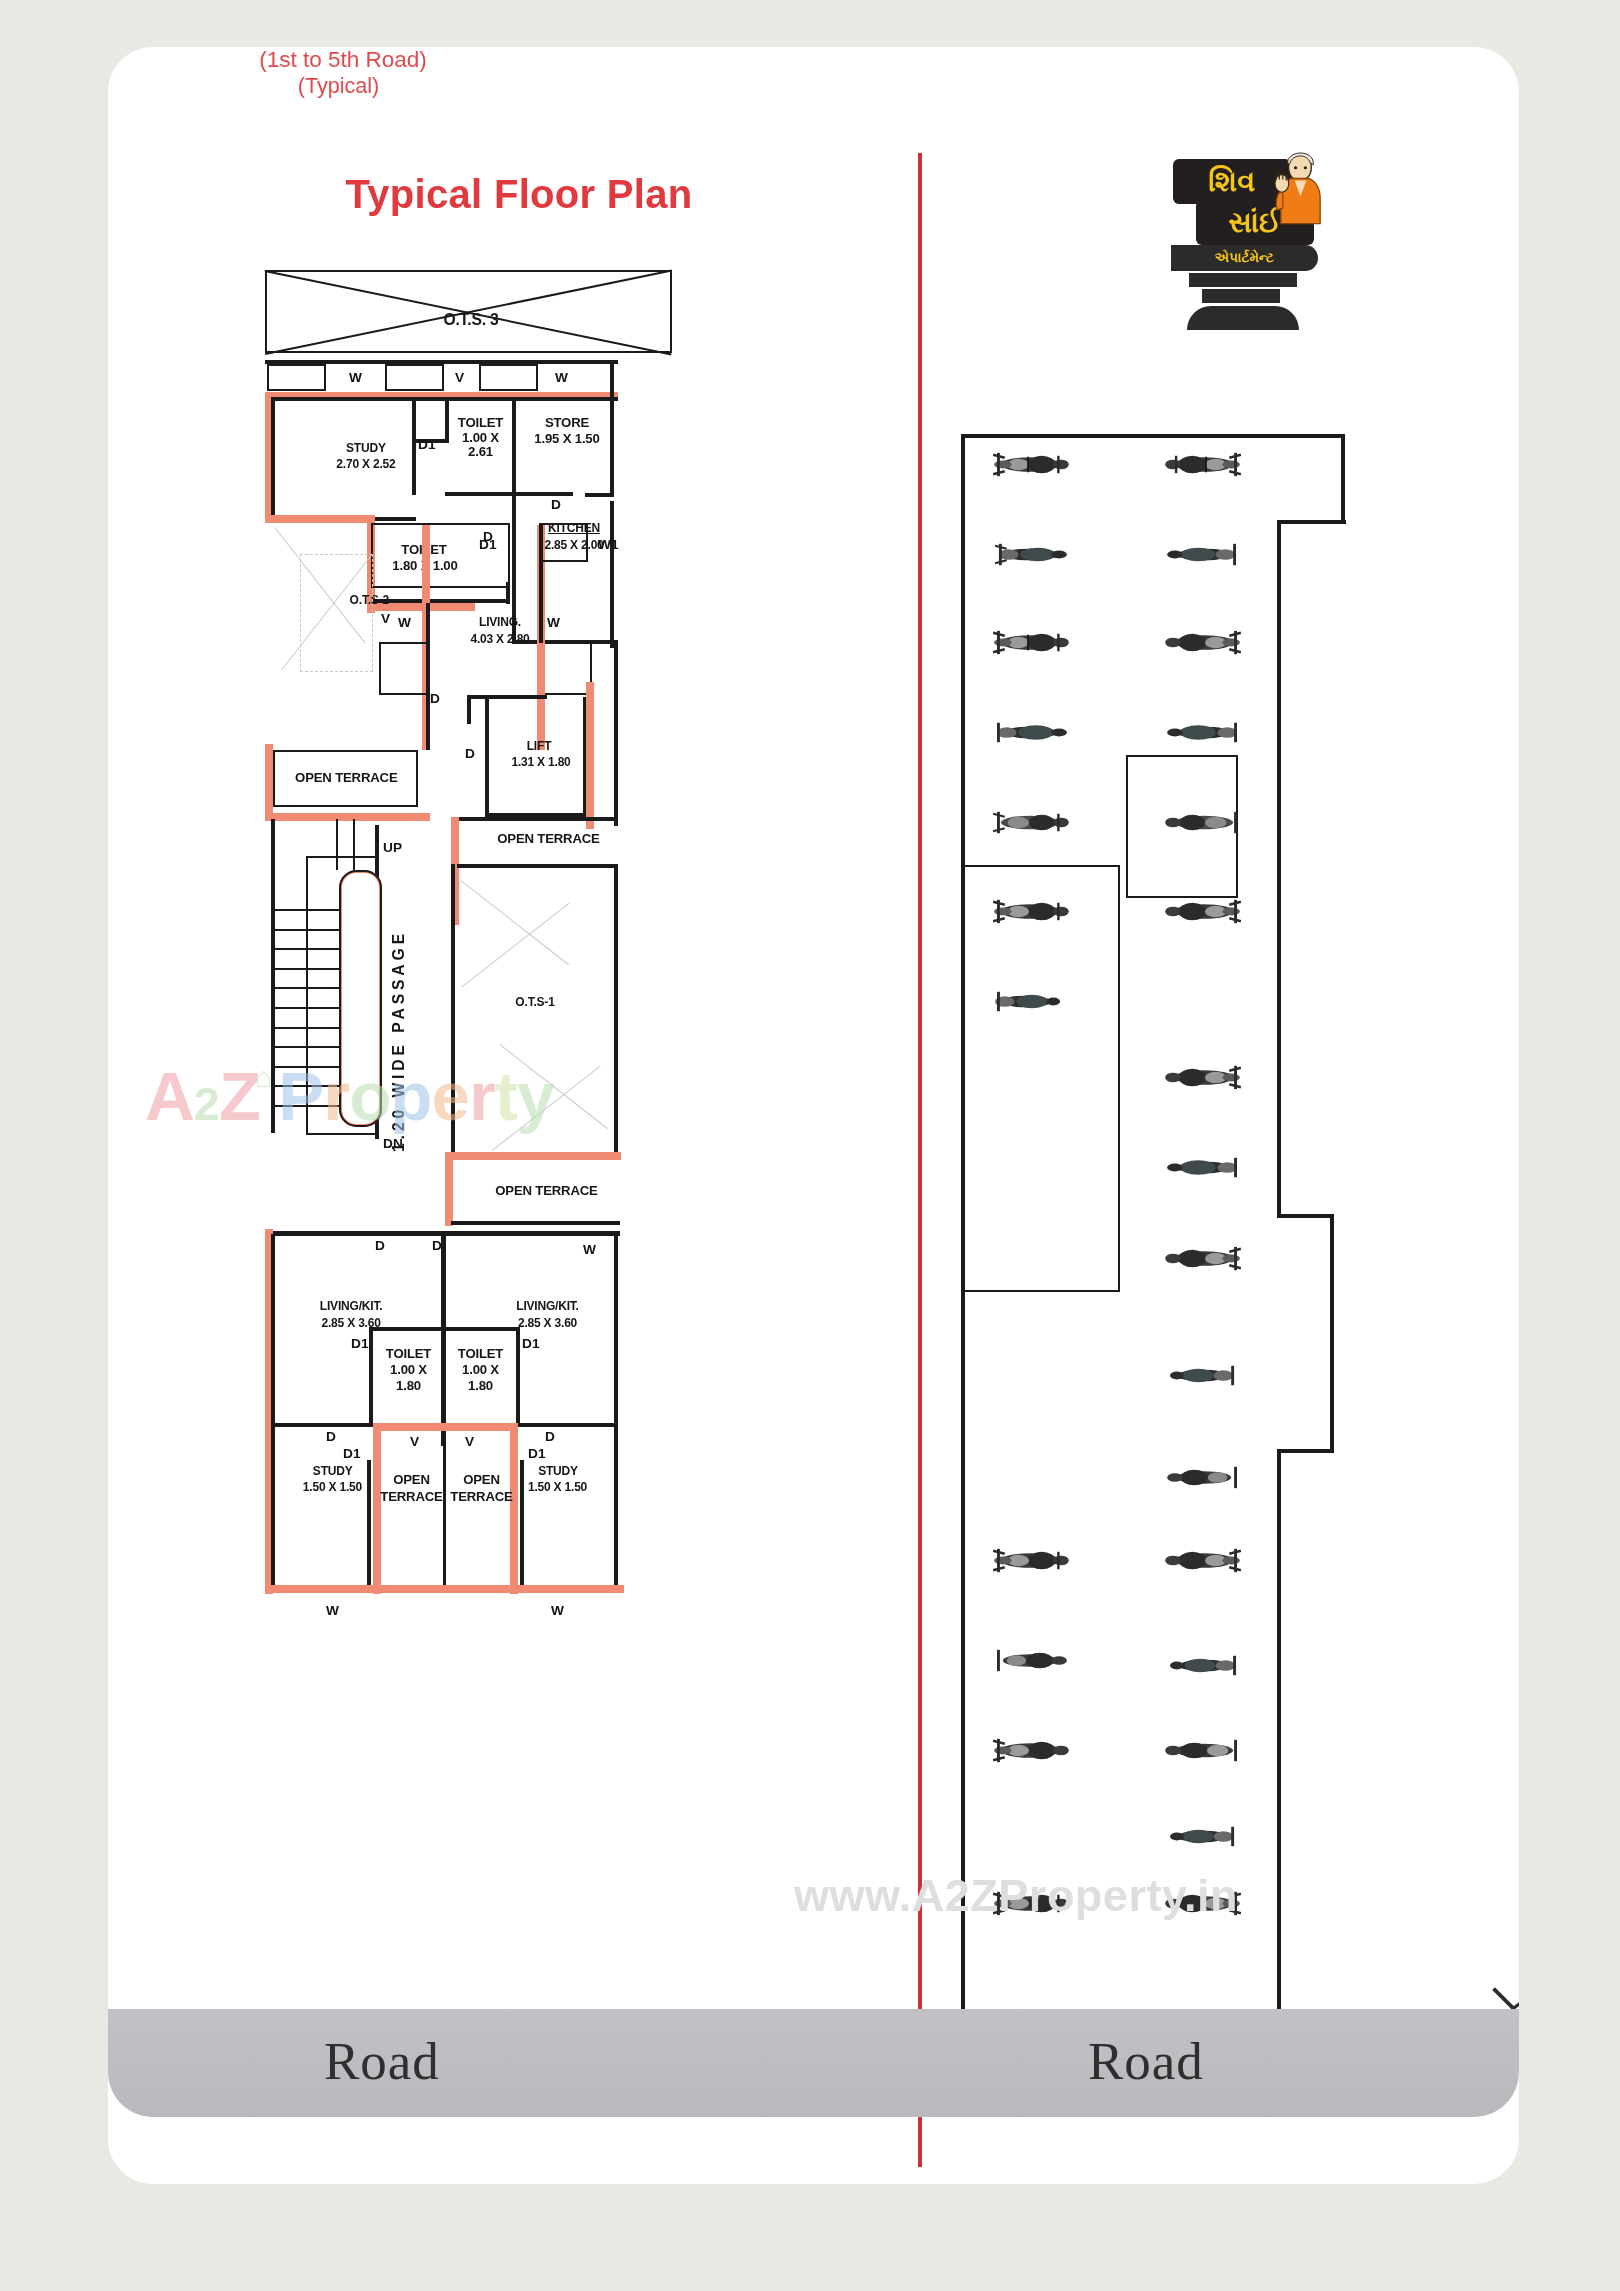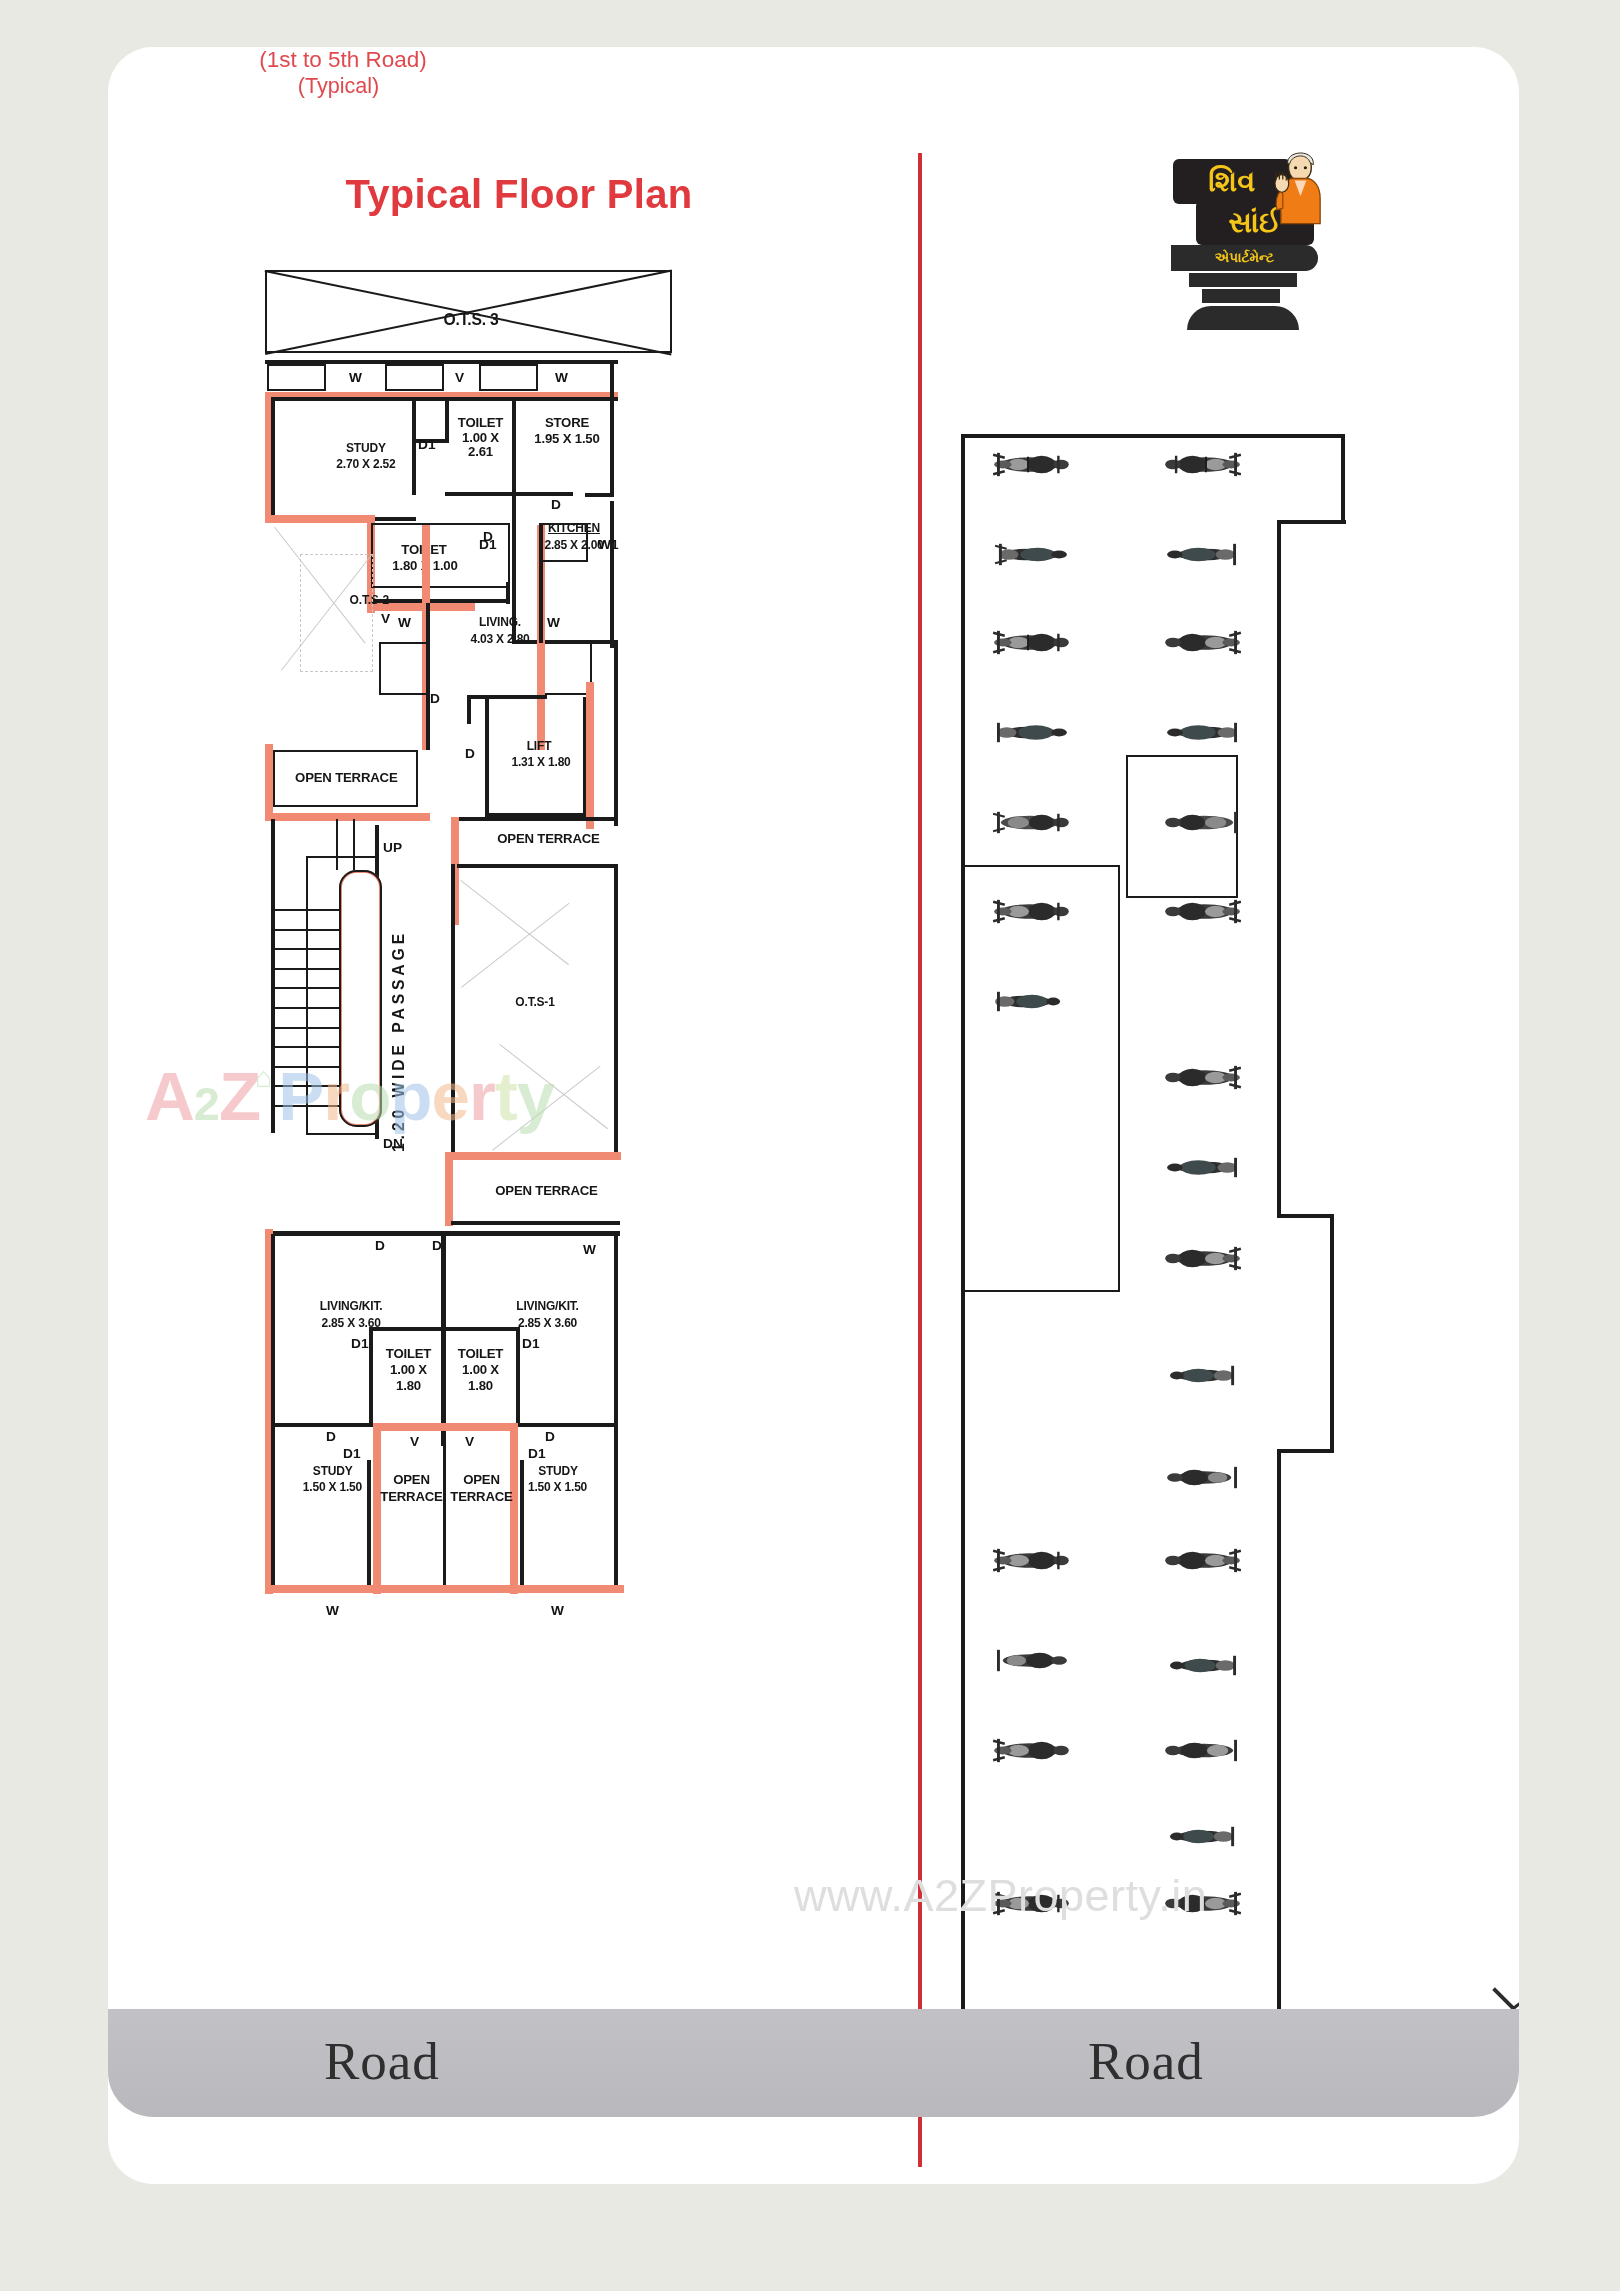--- a/index.html
+++ b/index.html
@@ -82,21 +82,21 @@
     font-size: 69px; font-weight: bold; letter-spacing: -1px; opacity: 0.55;
     font-family:"Liberation Sans", sans-serif; white-space:nowrap;
   }
   #wm1 .a{color:#f0a0a4;} #wm1 .two{color:#b8ddb0;} #wm1 .z{color:#f0a0a4;}
   #wm1 .p{color:#9fc3e8;} #wm1 .r{color:#f3b98a;} #wm1 .o{color:#b8ddb0;}
   #wm1 .pe{color:#9fc3e8;} #wm1 .rr{color:#f3b98a;} #wm1 .t{color:#f0a0a4;} #wm1 .y{color:#cfe3a8;}
   #wm1 .roof{ position:absolute; left:110px; top:3.9px; font-size:29px; color:#b8ddb0;}
   #wm2 {
     position:absolute; left: 686px; top: 1823px;
     font-size: 45px; color: #dedede; white-space:nowrap;
-    font-family:"Liberation Sans", sans-serif; letter-spacing:0.5px;
+    font-family:"Liberation Sans", sans-serif; letter-spacing:0.5px;font-weight:bold;
   }
 
   
   #plan-left  { position:absolute; left: 157px; top: 223px; width: 549px; height: 1852px; }
   #plan-right { position:absolute; left: 853px; top: 387px; width: 510px; height: 1705px; }
 
   .wall        { position:absolute; background:#1a1a1a; }
   .wall-thin   { position:absolute; background:#1a1a1a; }
   .red-wall    { position:absolute; background:#f08a72; }
   .box         { position:absolute; border:2.9px solid #1a1a1a; }

